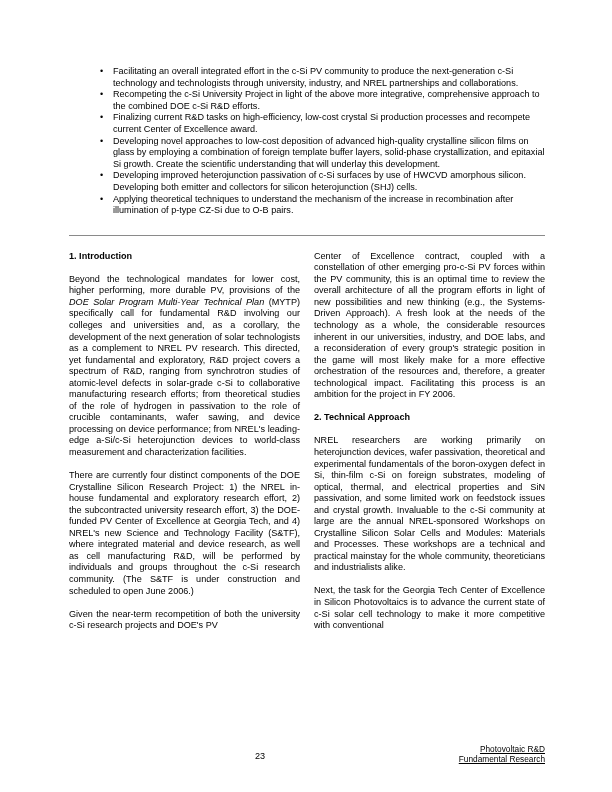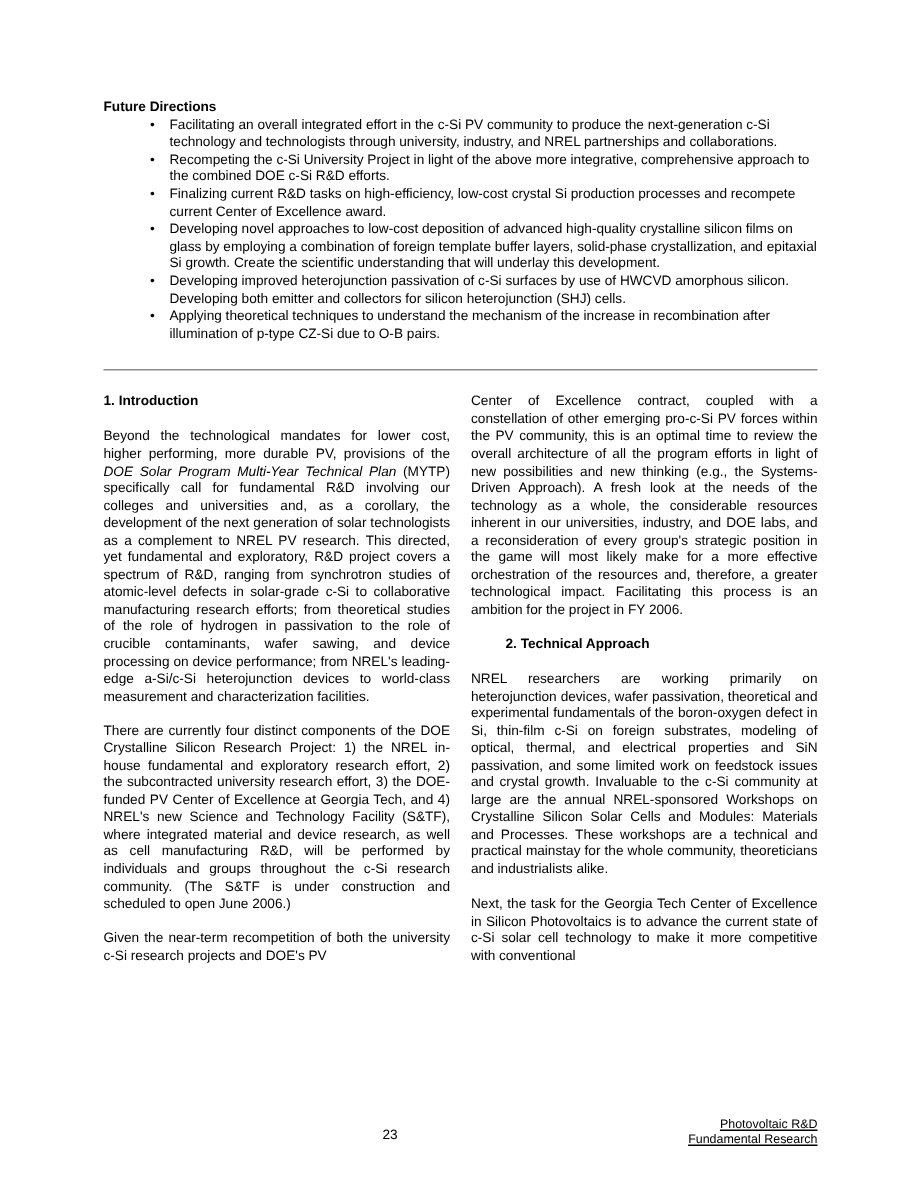--- a/index.html
+++ b/index.html
@@ -95,21 +95,20 @@
     text-align: justify;
     margin: 0;
     -webkit-hyphens: none;
     hyphens: none;
   }
   .col p.spaced {
     margin-top: 11.5px;
   }
   .col h2.spaced {
     margin-top: 11.5px;
-    margin-left: 23px;
   }
   em {
     font-style: italic;
   }
 
   
   .page-number {
     position: absolute;
     left: 0;
     top: 751px;
@@ -129,21 +128,20 @@
   }
 </style>
 </head>
 <body>
 
 <div class="page">
 
   <div class="content">
 
     <div>
-      <div class="section-heading">Future Directions</div>
 
       <ul class="bullets">
         <li>Facilitating an overall integrated effort in the c-Si PV community to produce the next-generation c-Si technology and technologists through university, industry, and NREL partnerships and collaborations.</li>
         <li>Recompeting the c-Si University Project in light of the above more integrative, comprehensive approach to the combined DOE c-Si R&amp;D efforts.</li>
         <li>Finalizing current R&amp;D tasks on high-efficiency, low-cost crystal Si production processes and recompete current Center of Excellence award.</li>
         <li>Developing novel approaches to low-cost deposition of advanced high-quality crystalline silicon films on glass by employing a combination of foreign template buffer layers, solid-phase crystallization, and epitaxial Si growth. Create the scientific understanding that will underlay this development.</li>
         <li>Developing improved heterojunction passivation of c-Si surfaces by use of HWCVD amorphous silicon. Developing both emitter and collectors for silicon heterojunction (SHJ) cells.</li>
         <li>Applying theoretical techniques to understand the mechanism of the increase in recombination after illumination of p-type CZ-Si due to O-B pairs.</li>
       </ul>
     </div>

